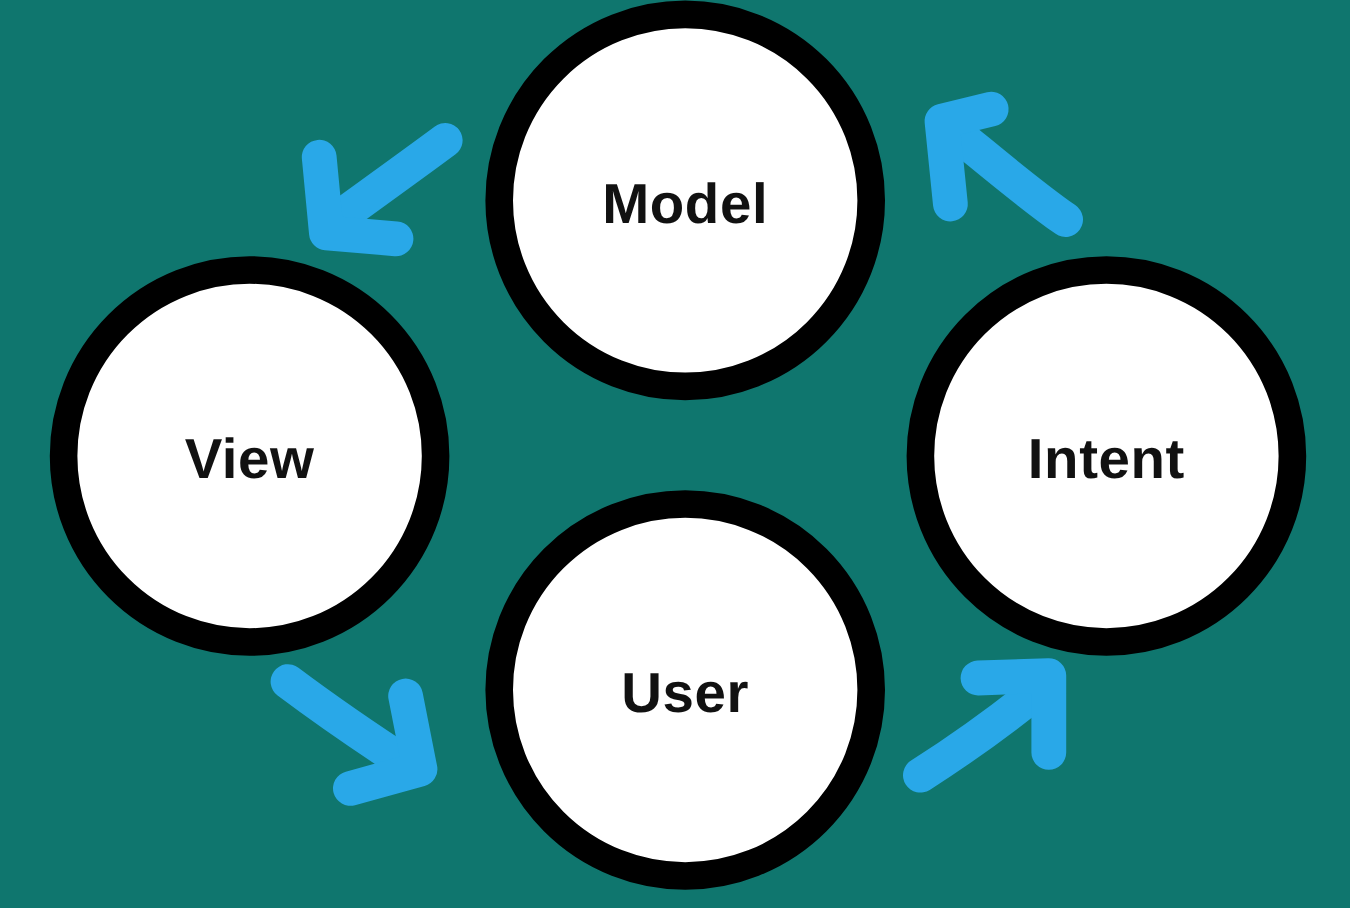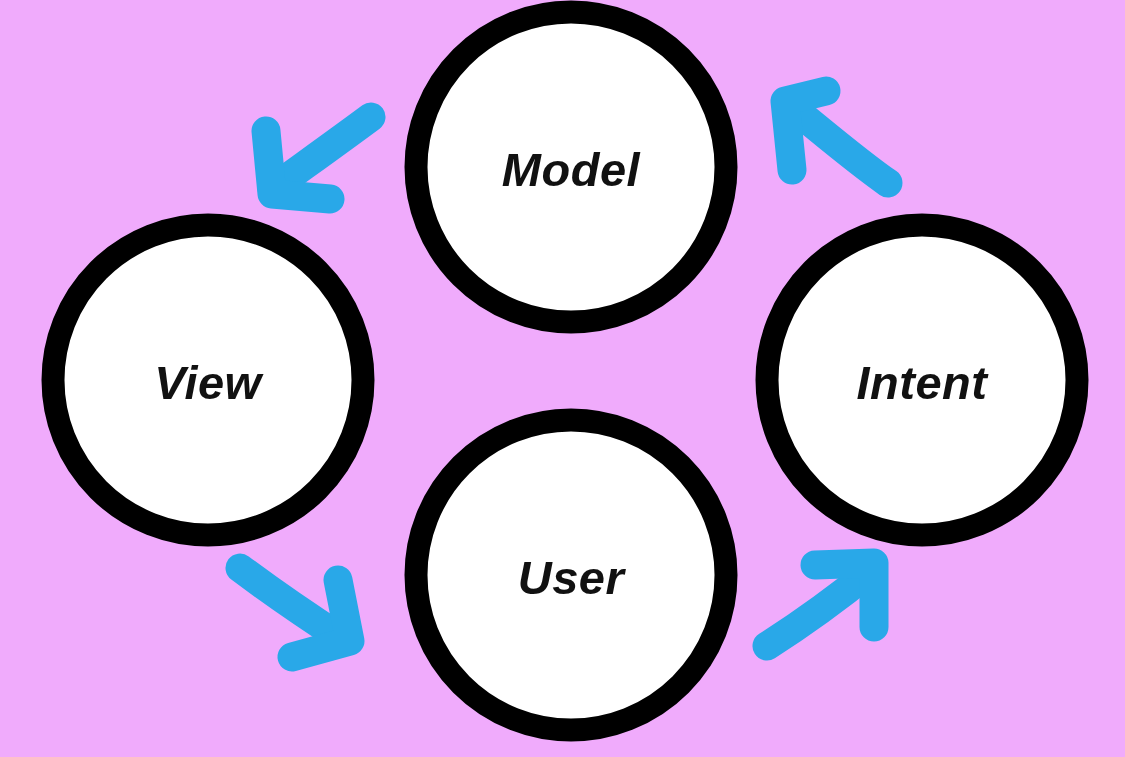--- a/index.html
+++ b/index.html
@@ -39,21 +39,21 @@
   }
   .cycle-arrow {
     fill: none;
     stroke-linecap: round;
     stroke-linejoin: round;
   }
 </style>
 </head>
 <body>
 
-<div id="diagram-root" style="background: #f0abfc; font-style: italic;">
+<div id="diagram-root" style="background: #0f766e;">
   <svg id="diagram-svg" viewBox="0 0 1125 757" xmlns="http://www.w3.org/2000/svg">
 
     <g>
 
       <g>
         <path class="cycle-arrow" d="M 371,117 C 340,140 305,165 272,189" stroke="#29a8e8" stroke-width="29"></path>
         <path class="cycle-arrow" d="M 266,131 L 272,194 L 330,199" stroke="#29a8e8" stroke-width="29"></path>
       </g>
 
       <g>

